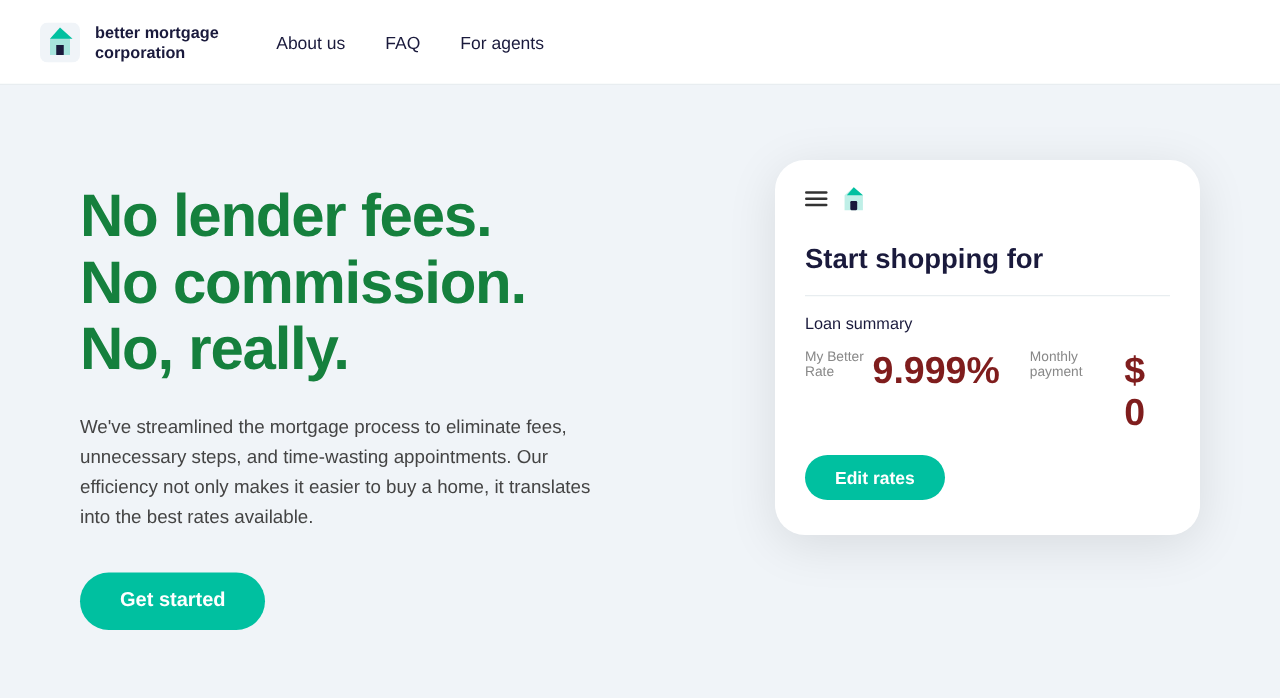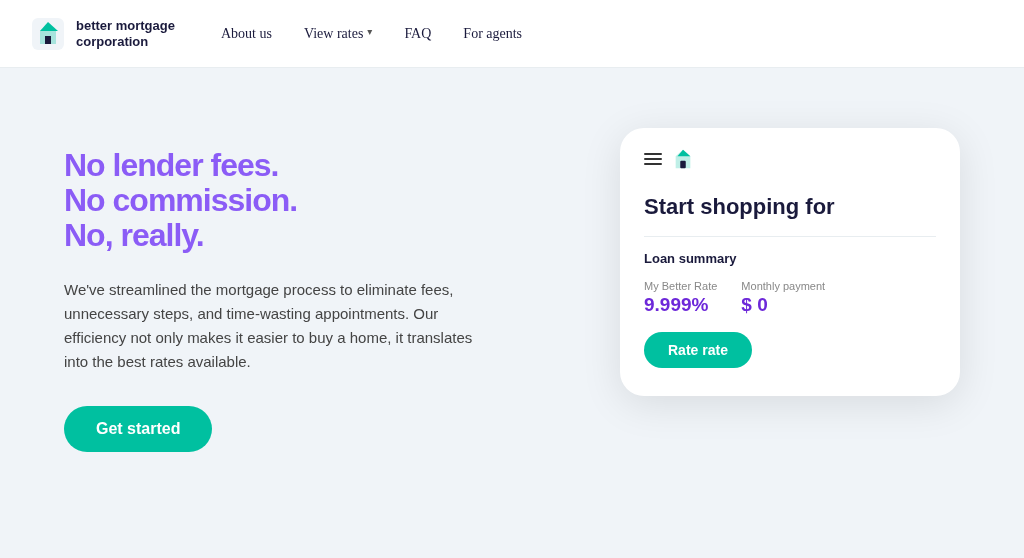--- a/index.html
+++ b/index.html
@@ -49,21 +49,20 @@
       padding: 8px 14px;
       font-size: 14px;
       color: #1a1a3c;
       cursor: pointer;
       font-weight: 500;
       display: flex;
       align-items: flex-start;
       gap: 4px;
       text-decoration: none;
       border-radius: 4px;
-      font-family: Liberation Serif, serif;
     }
     .chevron-icon {
       font-size: 10px;
       color: #555;
     }
     .sign-in-btn {
       font-size: 15px;
       font-weight: 700;
       color: #1a1a3c;
       cursor: pointer;
@@ -79,23 +78,23 @@
       height: calc(558px - 68px);
       position: relative;
     }
 
     
     .hero-left {
       flex: 1;
       padding-top: 20px;
     }
     .hero-heading {
-      font-size: 32px;
+      font-size: 48px;
       font-weight: 900;
-      color: #8b5cf6;
+      color: #15803d;
       line-height: 1.1;
       margin-bottom: 24px;
       letter-spacing: -1px;
     }
     .hero-subtext {
       font-size: 15px;
       color: #444;
       line-height: 1.6;
       max-width: 420px;
       margin-bottom: 32px;
@@ -150,44 +149,43 @@
     }
     .card-heading {
       font-size: 22px;
       font-weight: 800;
       color: #1a1a3c;
       line-height: 1.2;
       margin-bottom: 16px;
     }
     .loan-summary-label {
       font-size: 13px;
-      font-weight: 700;
+      font-weight: 400;
       color: #1a1a3c;
       margin-bottom: 14px;
       border-top: 1px solid #e8edf0;
       padding-top: 14px;
     }
     .rate-row {
       display: flex;
       gap: 24px;
       margin-bottom: 16px;
     }
     .rate-col {
       display: flex;
-      flex-direction: column;
       gap: 2px;
     }
     .rate-col-label {
       font-size: 11px;
       color: #888;
     }
     .rate-col-value {
-      font-size: 19px;
+      font-size: 30px;
       font-weight: 800;
-      color: #6d28d9;
+      color: #7f1d1d;
     }
     .edit-rate-btn {
       background: #00c0a0;
       color: #fff;
       border: none;
       border-radius: 50px;
       padding: 10px 24px;
       font-size: 14px;
       font-weight: 700;
       cursor: pointer;
@@ -207,24 +205,20 @@
     </svg>
     <span class="logo-text">
       <span>better mortgage</span><br>
       <span>corporation</span>
     </span>
   </div>
 
   <div class="nav-links">
     <a class="nav-link">
       <span>About us</span>
-    </a>
-    <a class="nav-link">
-      <span>View rates</span>
-      <span class="chevron-icon">▾</span>
     </a>
     <a class="nav-link">
       <span>FAQ</span>
     </a>
     <a class="nav-link">
       <span>For agents</span>
     </a>
   </div>
 
 </nav>
@@ -269,16 +263,16 @@
         <div class="rate-col">
           <span class="rate-col-label">My Better Rate</span>
           <span class="rate-col-value">9.999%</span>
         </div>
         <div class="rate-col">
           <span class="rate-col-label">Monthly payment</span>
           <span class="rate-col-value">$ 0</span>
         </div>
       </div>
 
-      <button class="edit-rate-btn">Rate rate</button>
+      <button class="edit-rate-btn">Edit rates</button>
     </div>
   </div>
 </div>
 
 </body></html>

